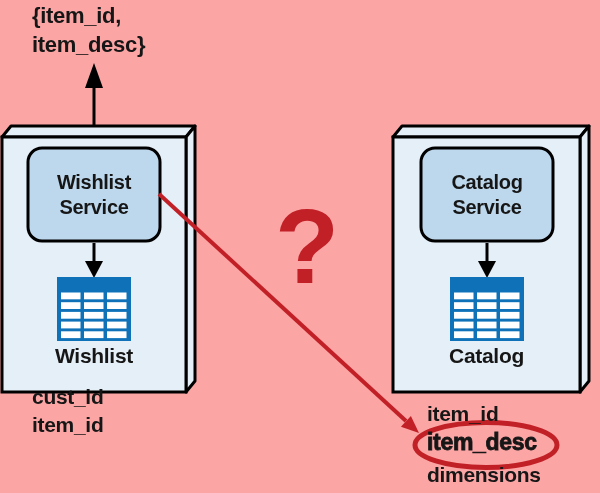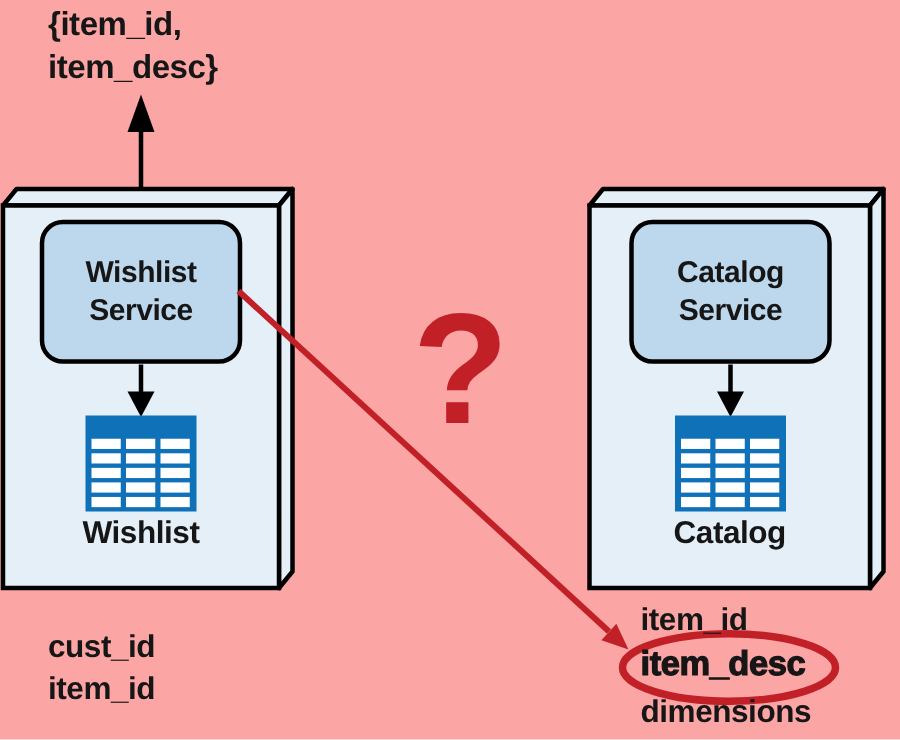--- a/index.html
+++ b/index.html
@@ -12,21 +12,21 @@
   .annot{left:32px;top:1px;font-size:22px;line-height:29px;}
   .service-label{
     display:flex;flex-direction:column;align-items:center;justify-content:center;
     font-size:20px;line-height:25px;text-align:center;
   }
   .svc-left{left:28px;top:148px;width:132px;height:93px;}
   .svc-right{left:421px;top:148px;width:132px;height:93px;text-align:right;}
   .db-label{font-size:21px;text-align:center;}
   .db-left{left:2px;top:344px;width:184px;}
   .db-right{left:393px;top:344px;width:187px;}
-  .fields-left{left:32px;top:418px;font-size:21px;line-height:27.5px;}
+  .fields-left{left:32px;top:383px;font-size:21px;line-height:27.5px;}
   .fld{font-size:21px;line-height:26px;}
   .fld-bold{font-size:23px;line-height:26px;-webkit-text-stroke:0.8px #161616;}
   .qmark{
     left:275px;top:194px;width:56px;text-align:center;
     font-size:105px;line-height:1;color:#c22027;font-weight:700;
   }
 </style>
 </head>
 <body>
 

